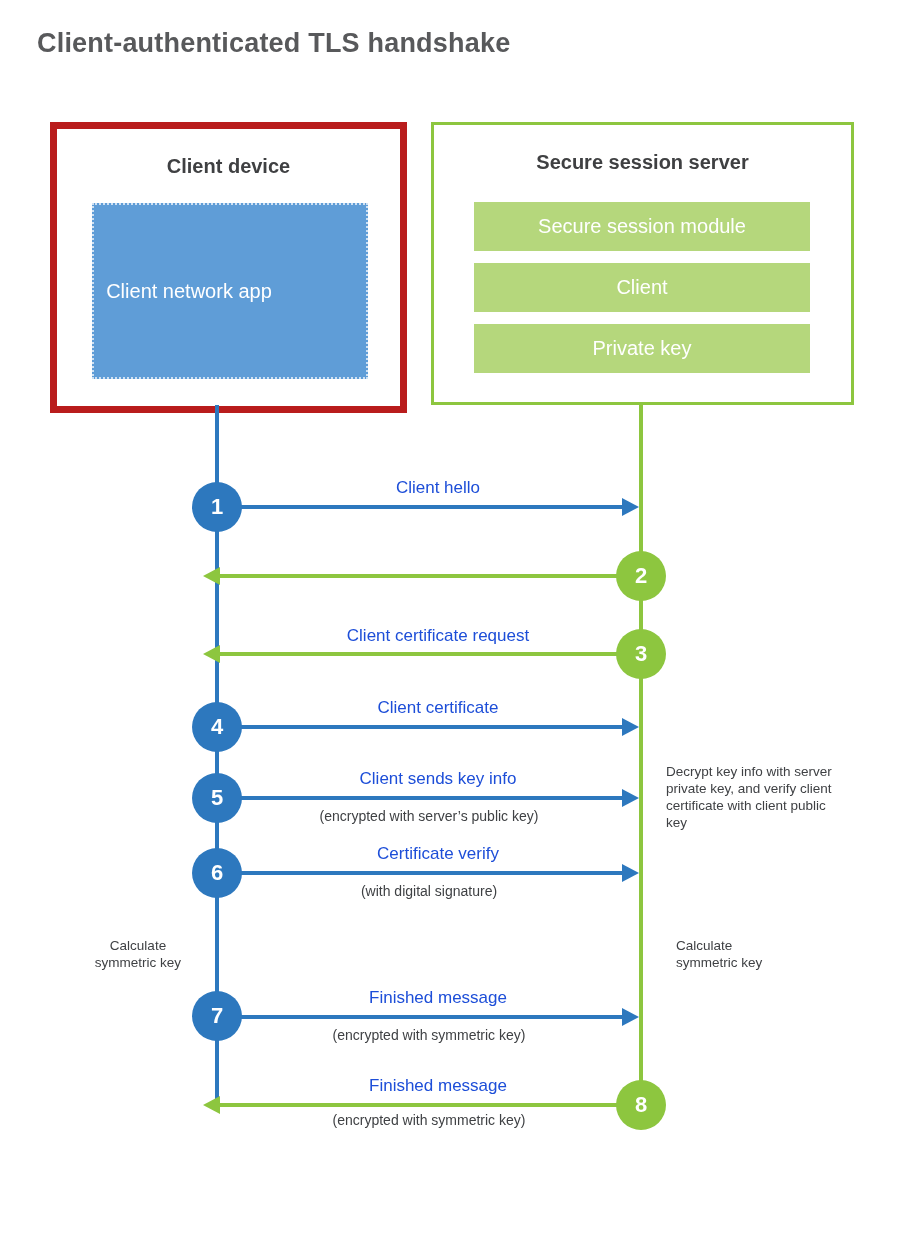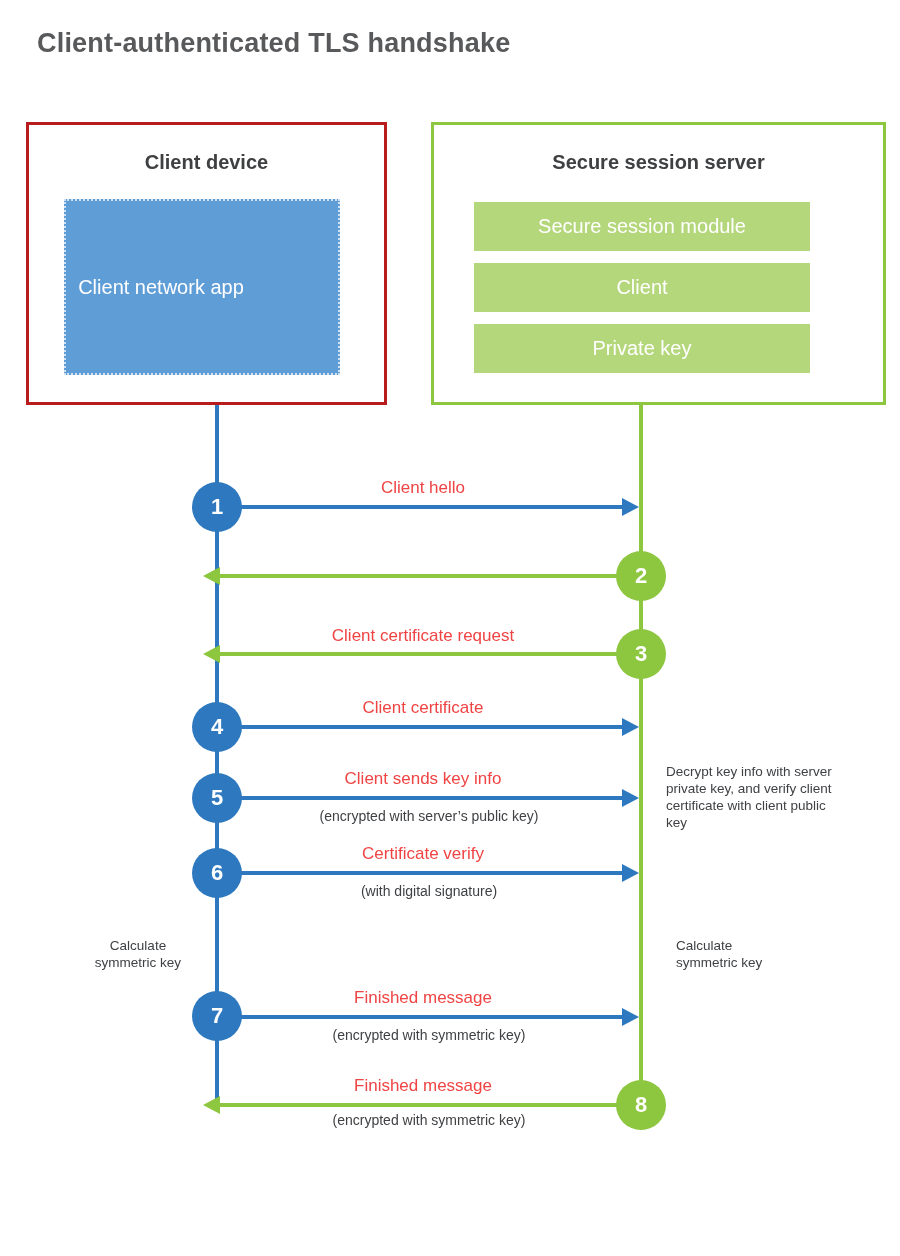--- a/index.html
+++ b/index.html
@@ -23,22 +23,22 @@
   }
 
   
   .actor-box {
     position: absolute;
     top: 122px;
     height: 277px;
     background: #ffffff;
     box-sizing: content-box;
   }
-  .client-box  { left: 26px;  width: 343px; border: 3px solid #b91c1c; padding-left: 12px; }
-  .server-box  { left: 431px; width: 417px; border: 3px solid #8dc63f; padding-left: 32px; }
+  .client-box  { left: 50px;  width: 343px; border: 7px solid #b91c1c; }
+  .server-box  { left: 431px; width: 417px; border: 3px solid #8dc63f; }
 
   .box-title {
     position: absolute;
     left: 0; right: 0; top: 26px;
     text-align: center;
     font-size: 20px;
     font-weight: 700;
     color: #3f4042;
   }
 
@@ -128,24 +128,24 @@
   .c3 { top: 629px; }
   .c4 { top: 702px; }
   .c5 { top: 773px; }
   .c6 { top: 848px; }
   .c7 { top: 991px; }
   .c8 { top: 1080px; }
 
   
   .msg-label {
     position: absolute;
-    left: 211px; width: 424px;
+    left: 226px; width: 424px;
     text-align: center;
     font-size: 17px;
-    color: #ef4444;
+    color: #1d4ed8;
   }
   .l1 { top: 478px; }
   .l2 { top: 548px; }
   .l3 { top: 626px; }
   .l4 { top: 698px; }
   .l5 { top: 769px; }
   .l6 { top: 844px; }
   .l7 { top: 988px; }
   .l8 { top: 1076px; }
 

